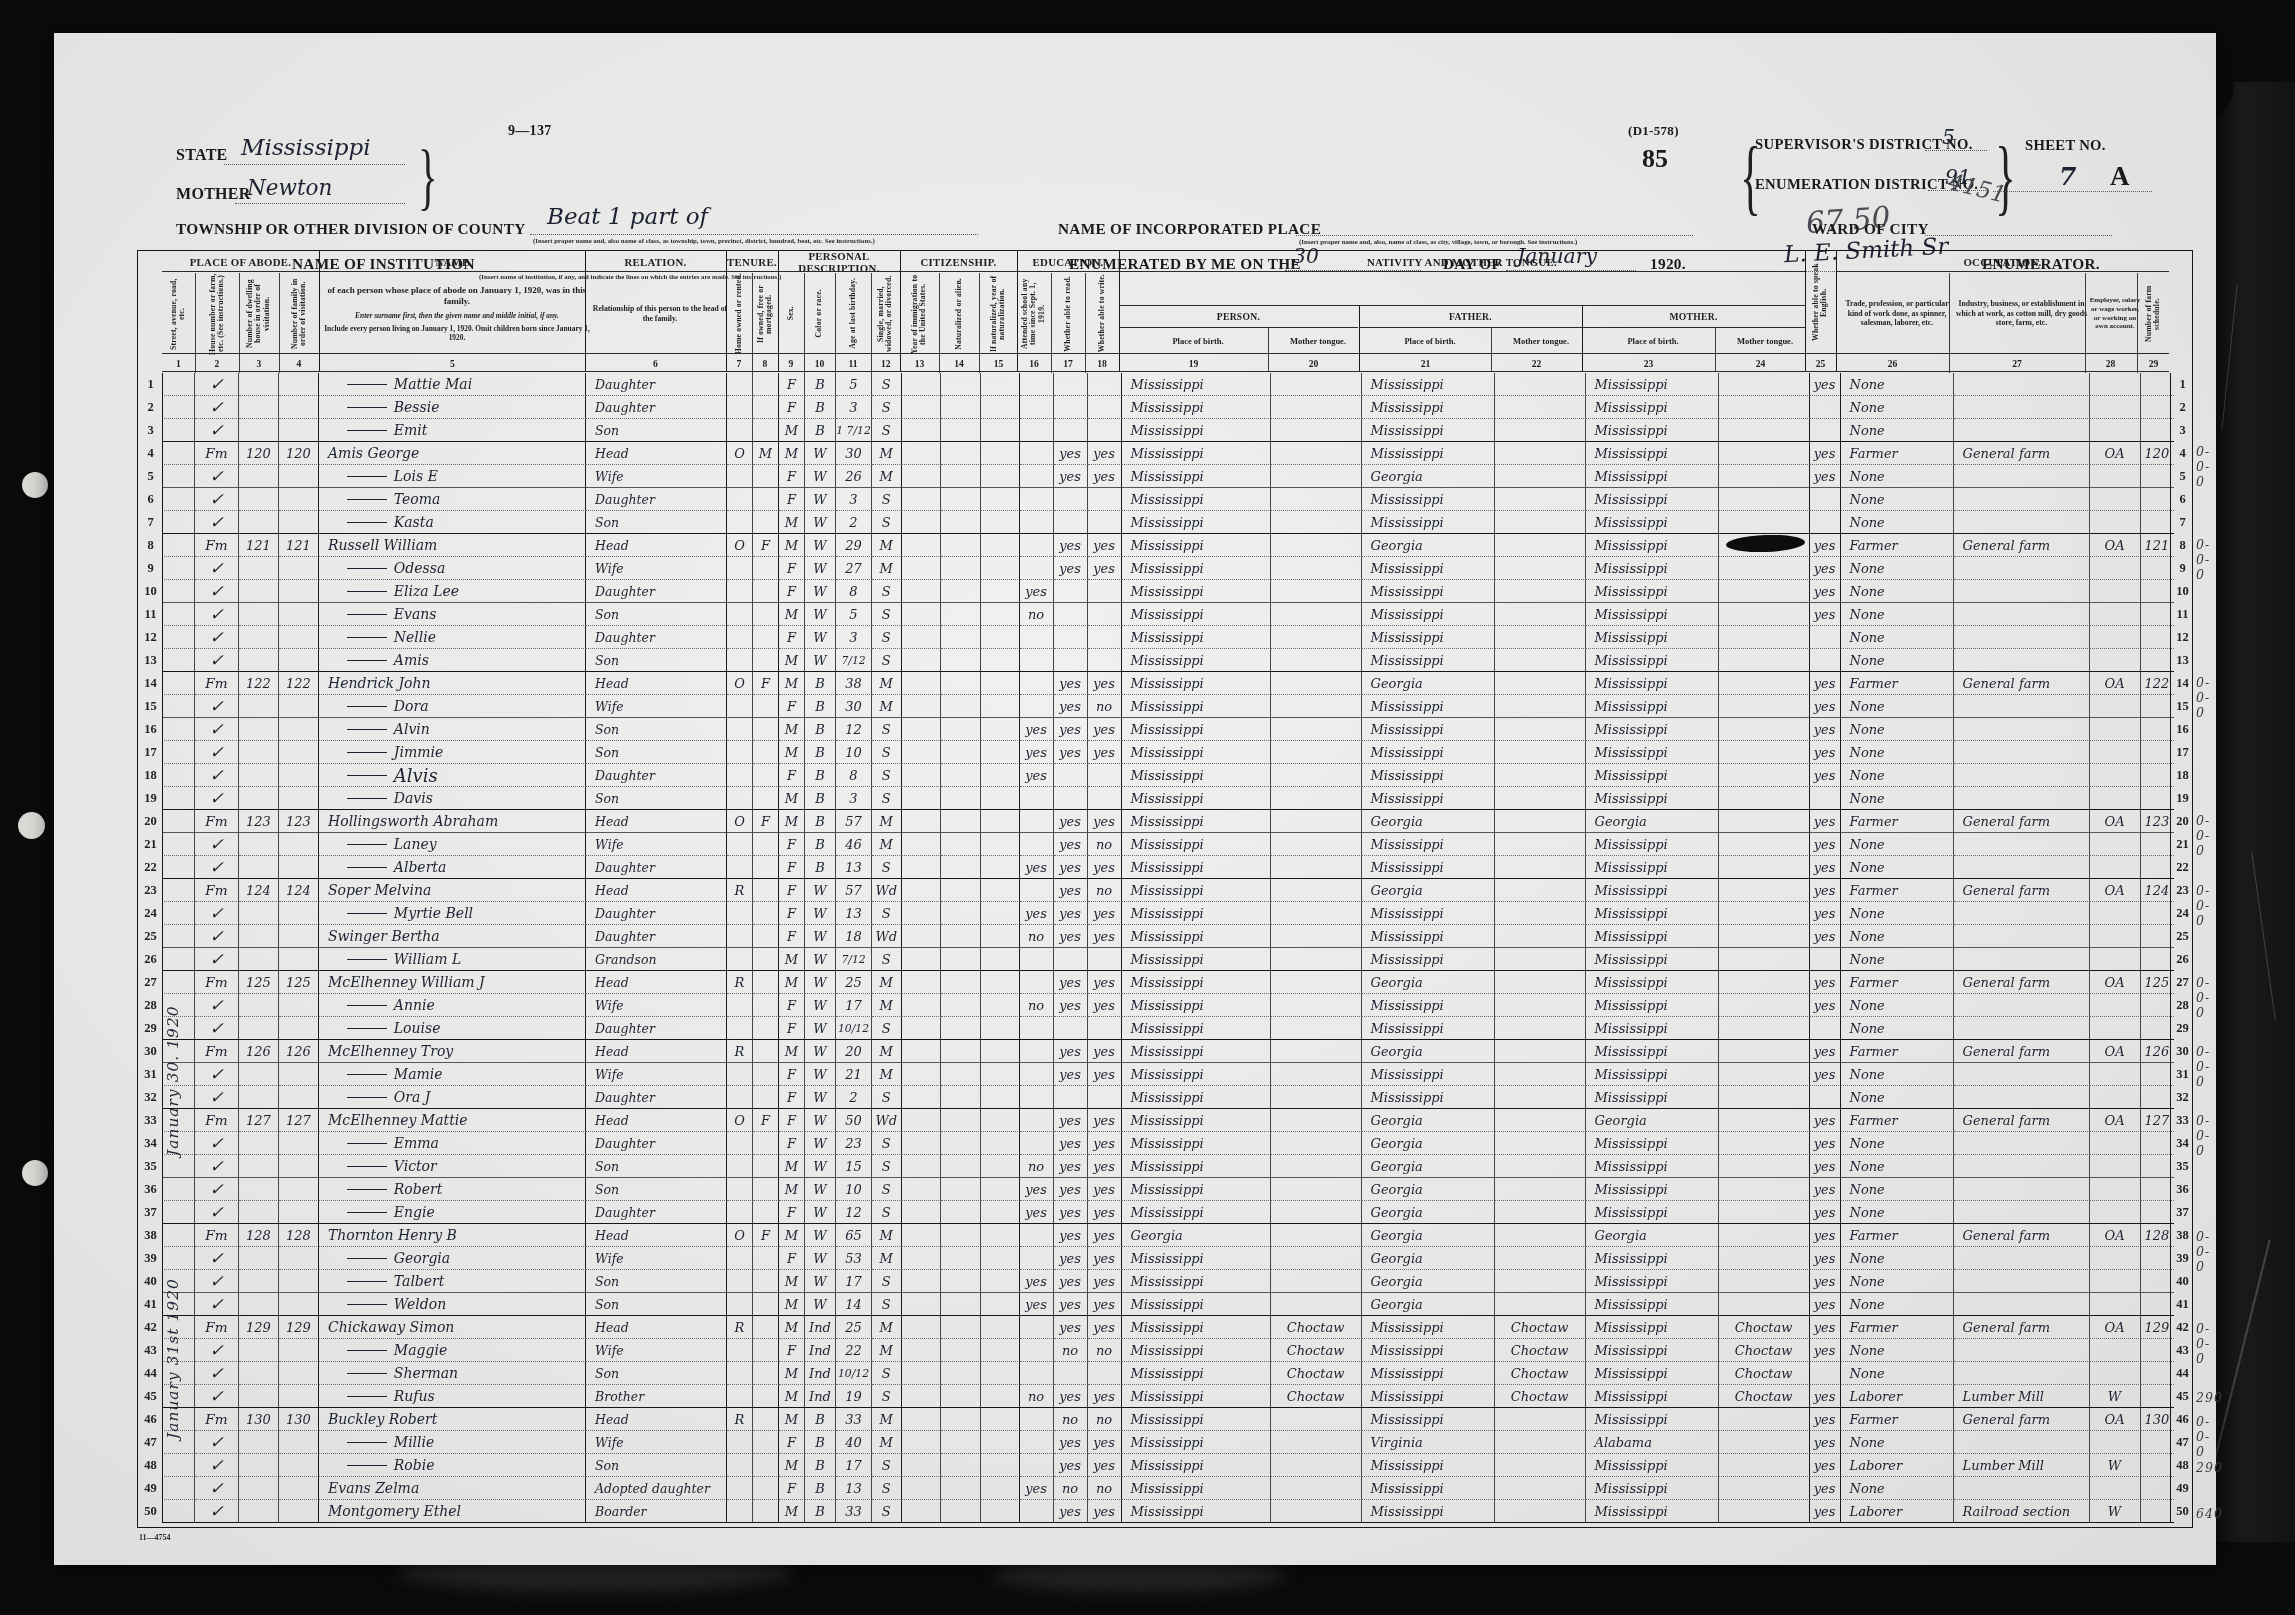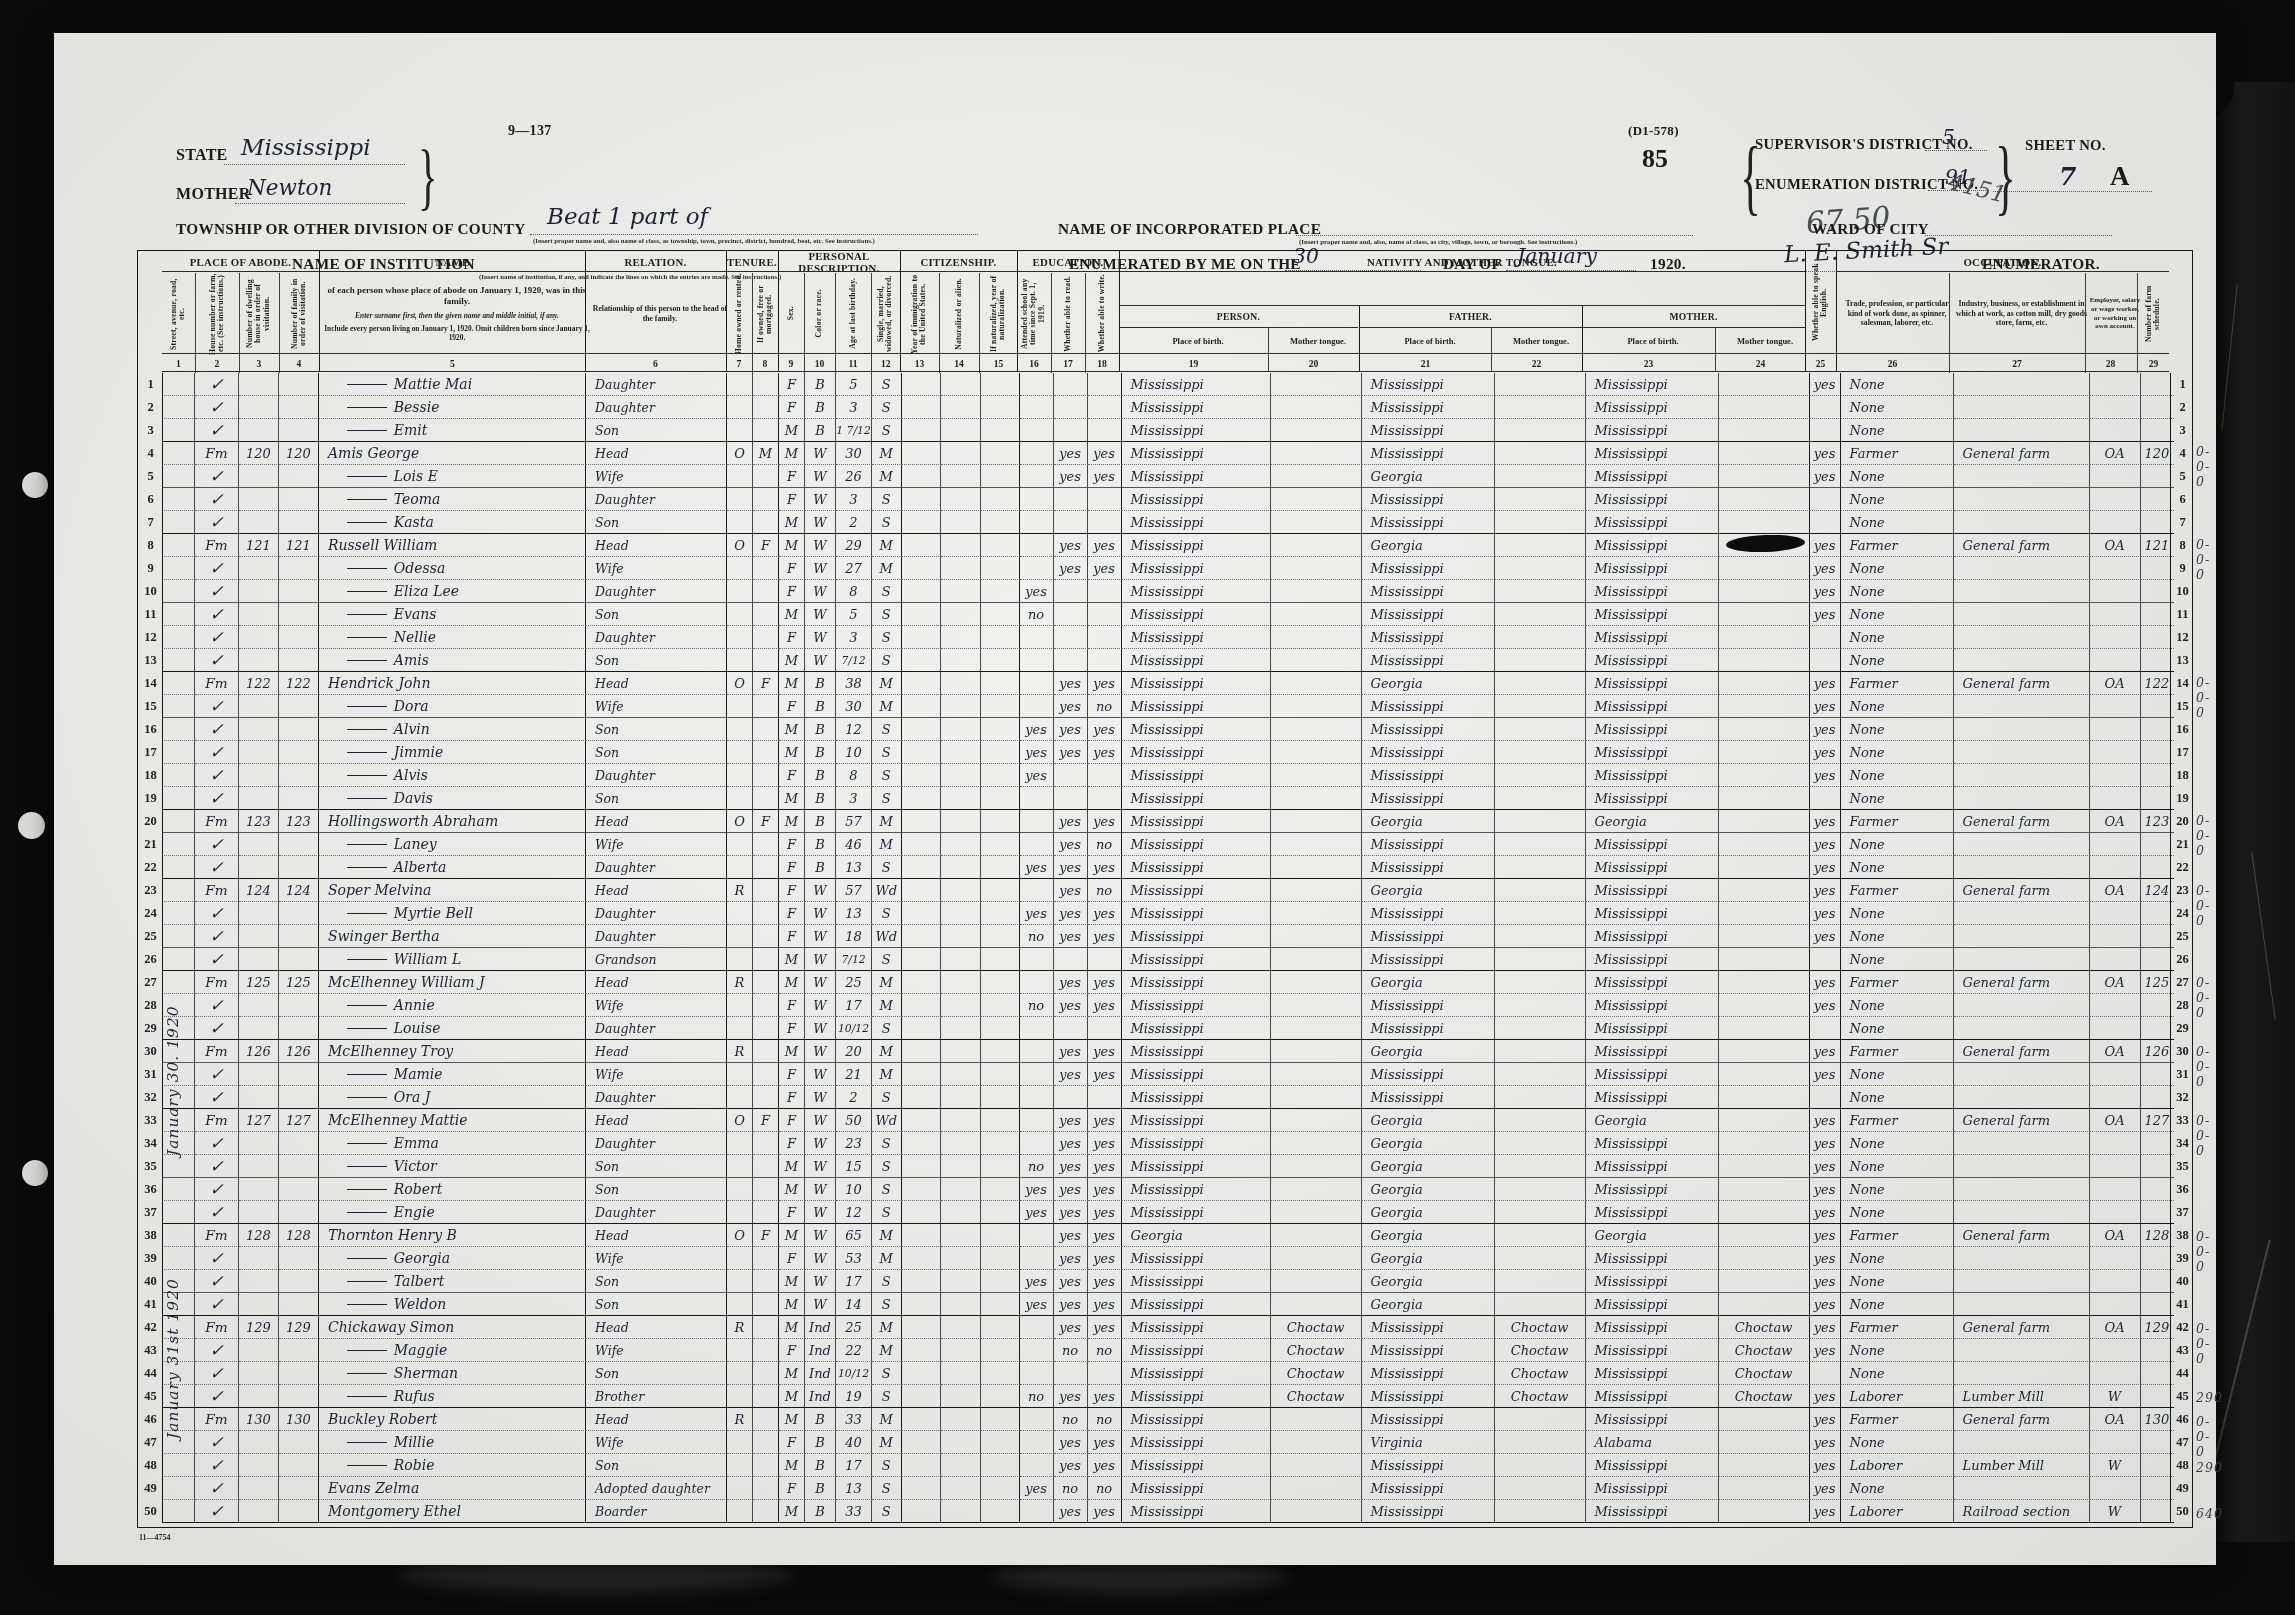--- a/index.html
+++ b/index.html
@@ -1306,21 +1306,21 @@
       <div class="bc"></div>
       <div class="bc last"></div>
       <div class="bc"></div>
       <div class="bc">
         <span class="hw" style="font-size:17px;">✓</span>
       </div>
       <div class="bc"></div>
       <div class="bc gsep"></div>
       <div class="bc gsep left">
         <span class="ditto"></span>
-        <span class="hw" style="font-size:14px;">Alvis</span>
+        <span class="hw" style="font-size:18px;">Alvis</span>
       </div>
       <div class="bc gsep left">
         <span class="hw" style="font-size:12.5px;">Daughter</span>
       </div>
       <div class="bc"></div>
       <div class="bc gsep"></div>
       <div class="bc">
         <span class="hw" style="font-size:13px;">F</span>
       </div>
       <div class="bc">

